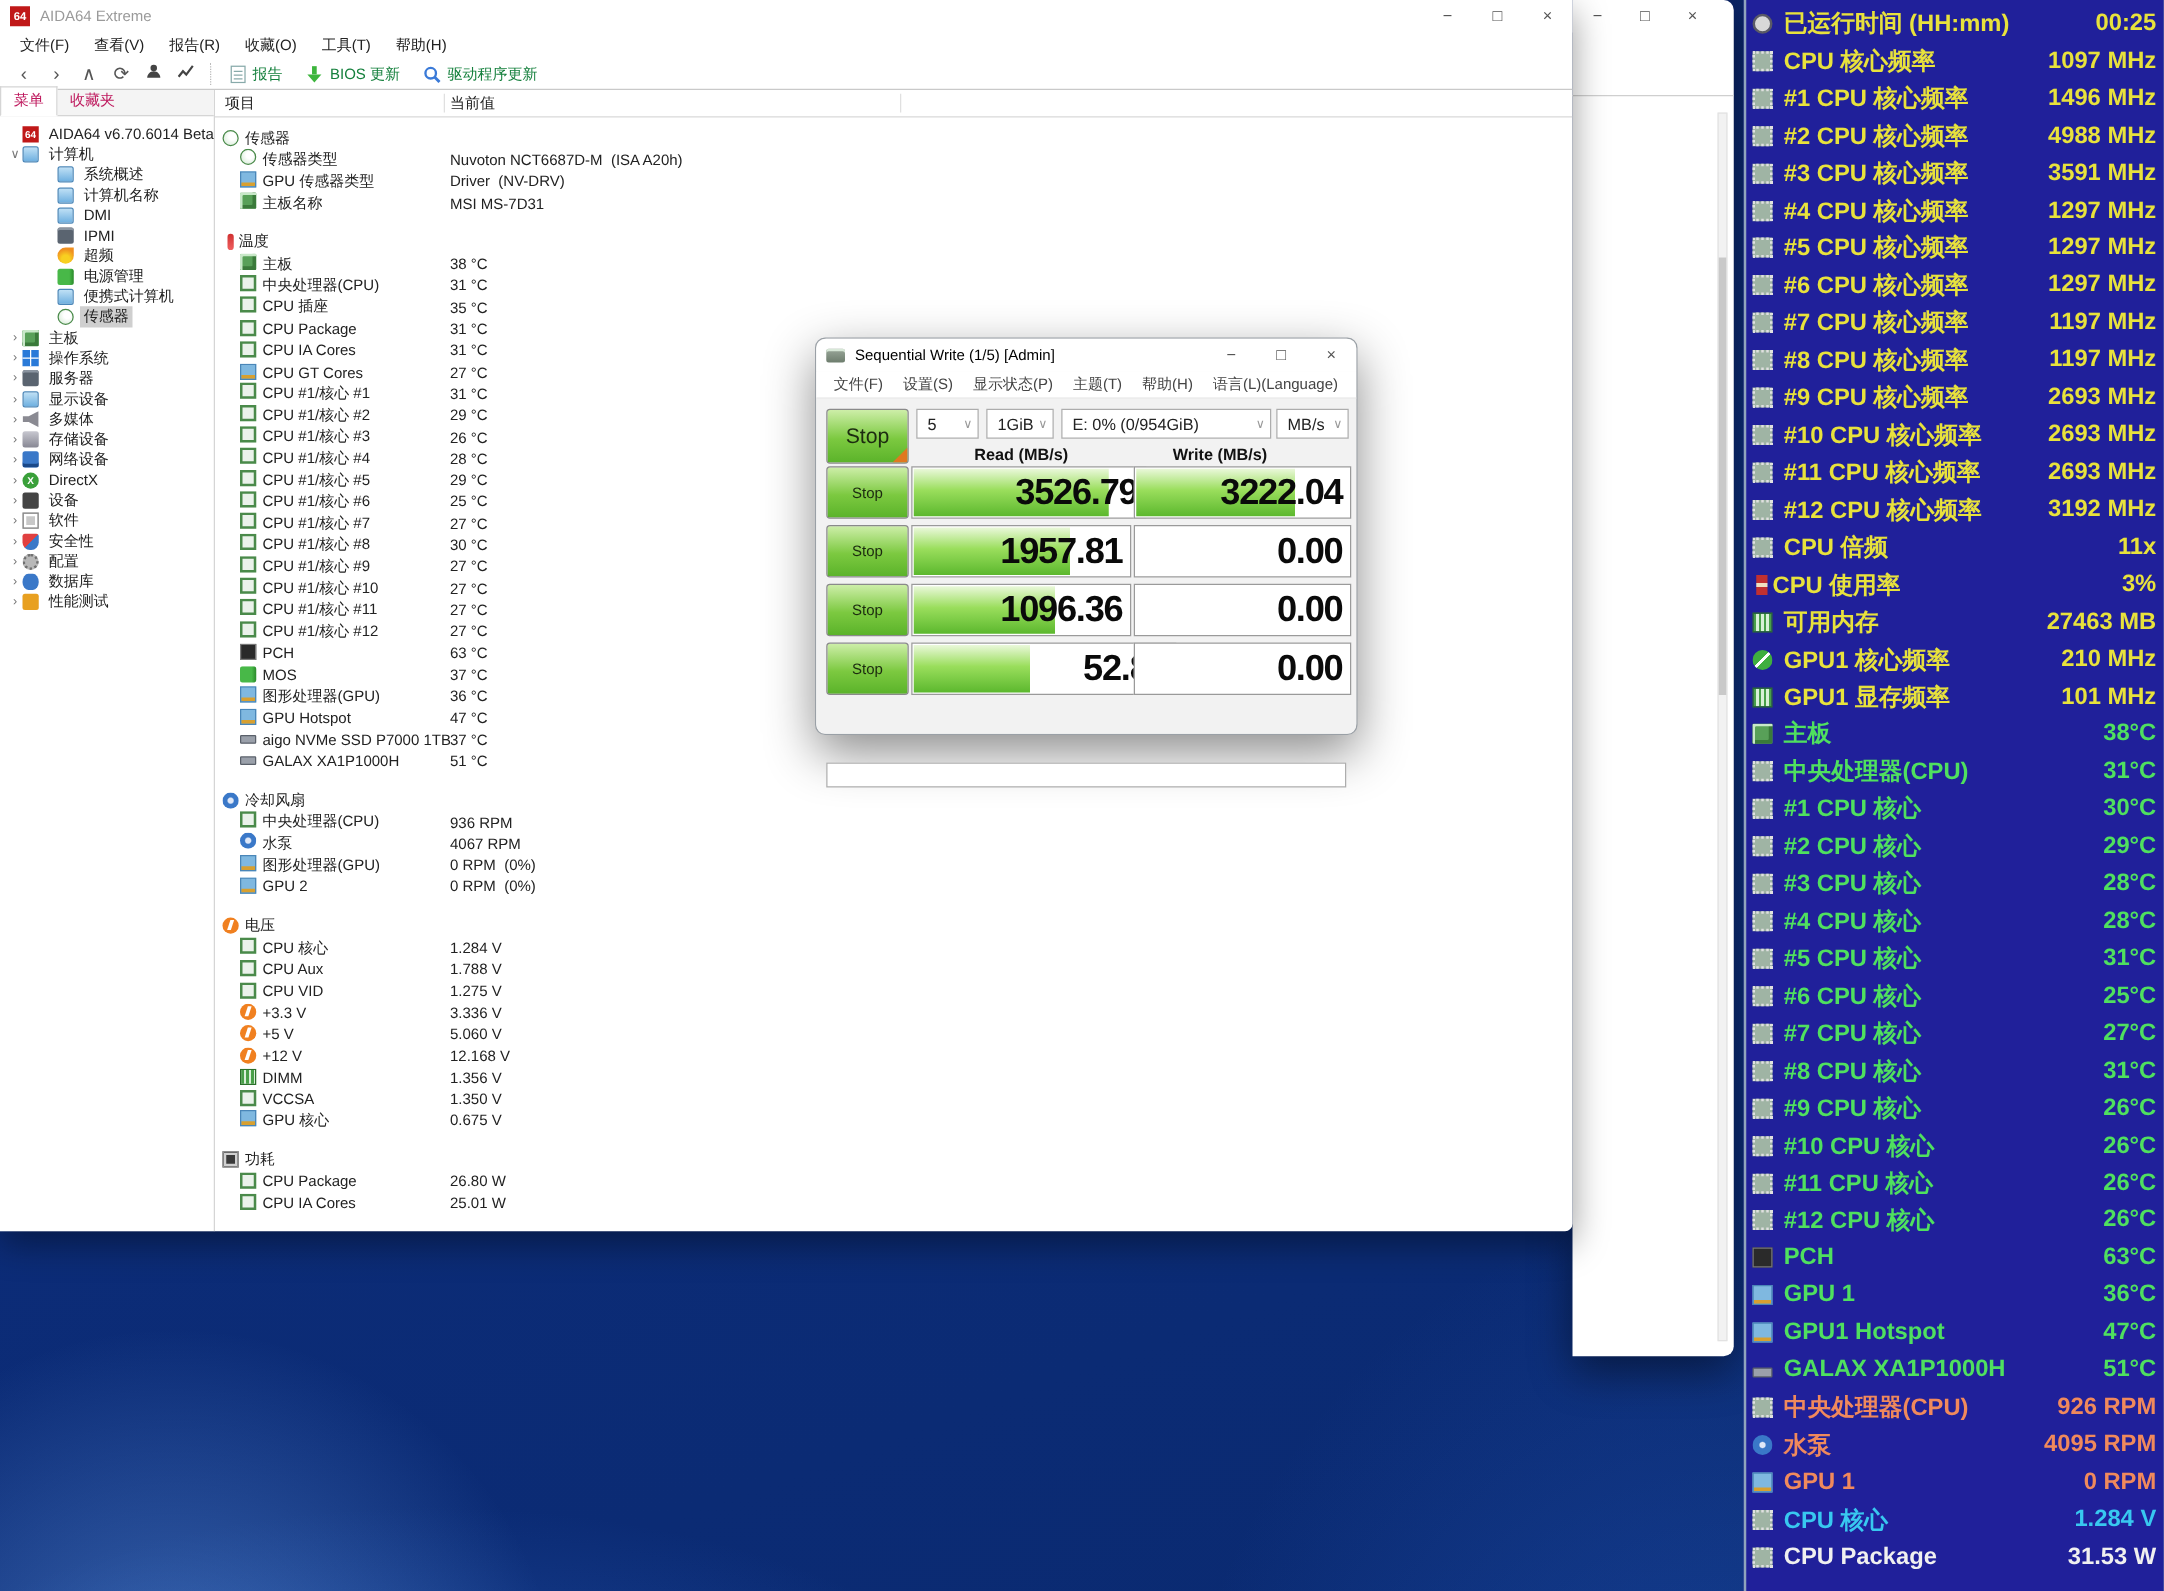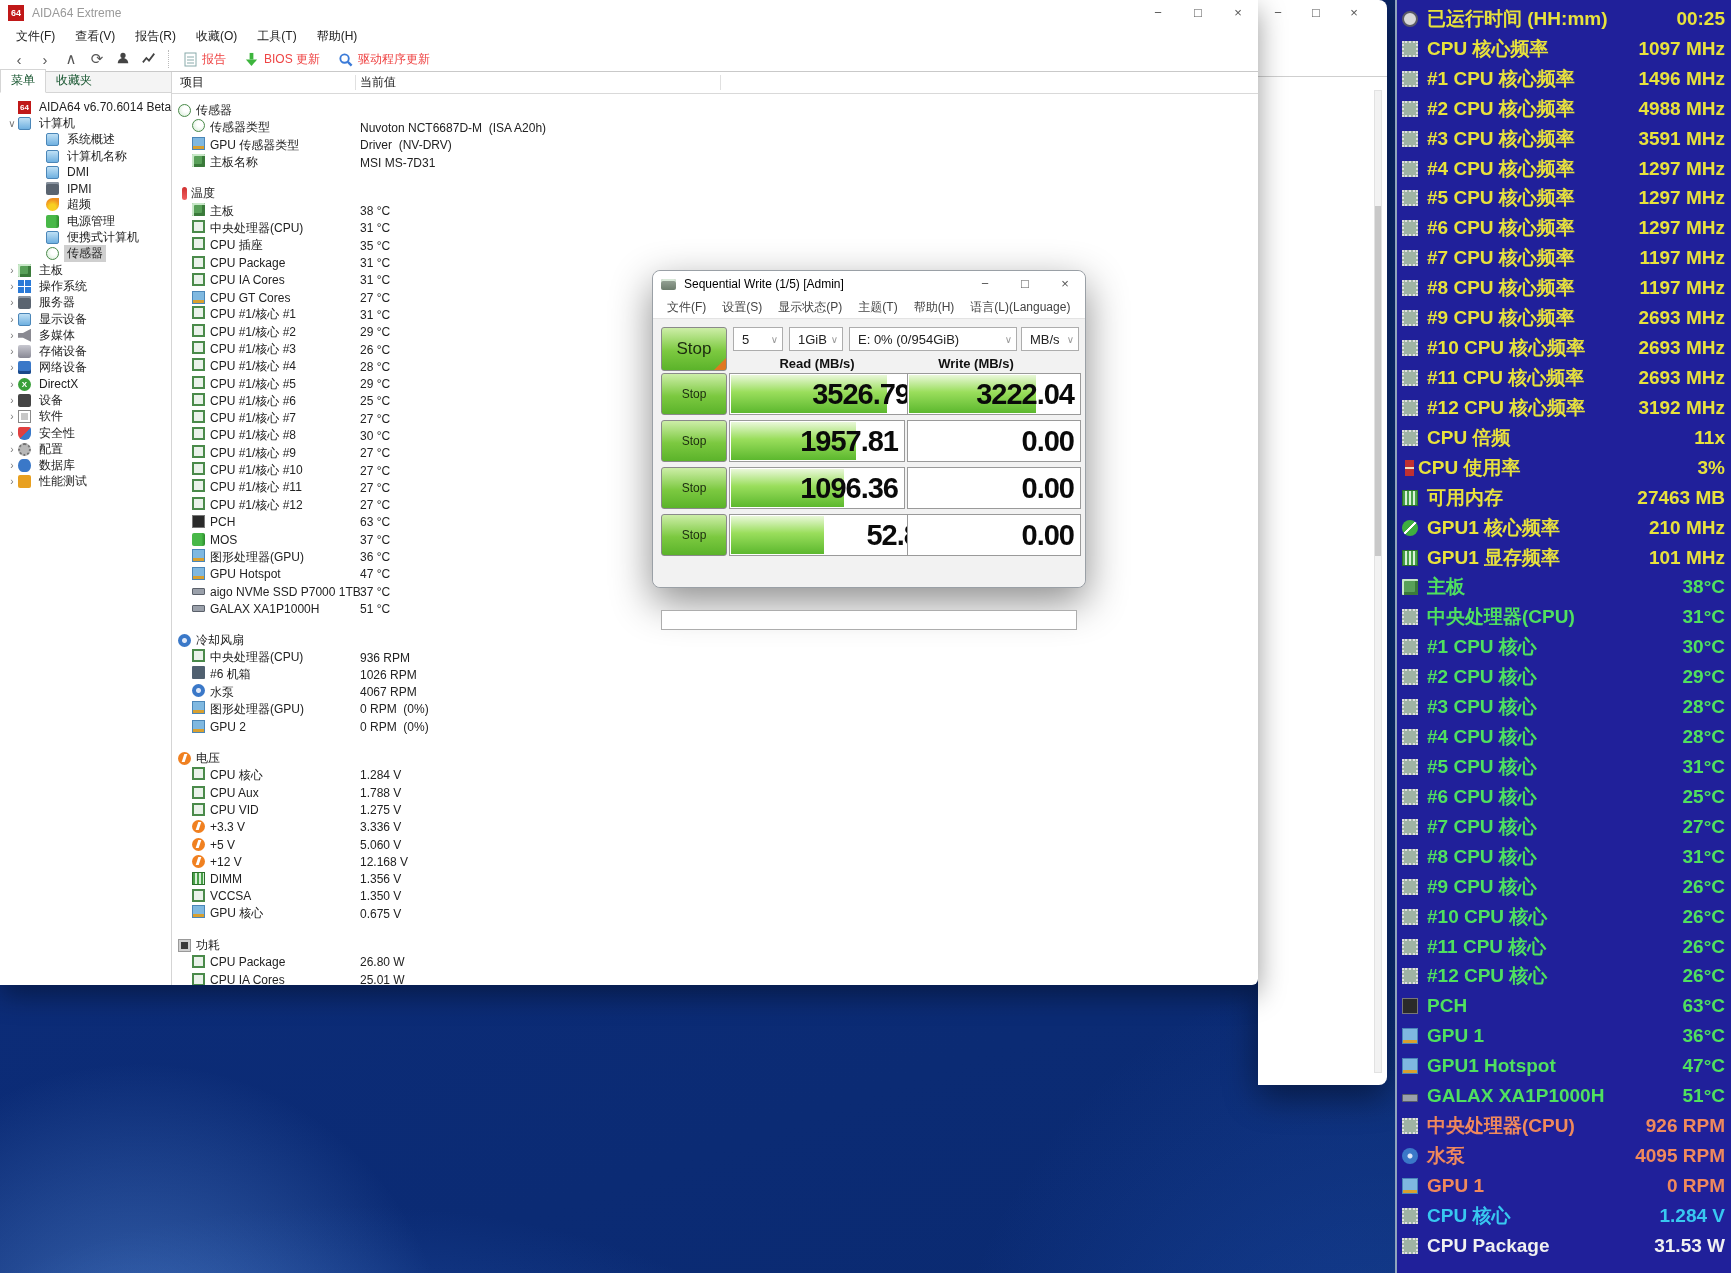--- a/index.html
+++ b/index.html
@@ -73,28 +73,28 @@
   .titlebar .app-ic { width:16px; height:16px; background:#c01818; color:#fff;
     font:bold 9px/16px "Liberation Sans",sans-serif; text-align:center; margin-right:8px; }
   .titlebar .title { color:#9a9a9a; font-size:12px; }
   .win-controls { margin-left:auto; display:flex; }
   .win-controls span { width:40px; height:26px; line-height:26px; text-align:center; color:#555; font-size:13px; }
   .menubar { height:21px; display:flex; align-items:center; padding-left:6px; }
   .menubar span { padding:0 10px; color:#222; }
   .toolbar { height:25px; display:flex; align-items:center; padding-left:6px; border-bottom:1px solid #c9c9c9; }
   .toolbar .nav { color:#555; font-size:15px; width:26px; text-align:center; }
   .toolbar .tsep { width:1px; height:18px; border-left:1px dotted #bbb; margin:0 6px; }
-  .tool-btn { display:flex; align-items:center; gap:5px; padding:0 9px; color:#ef4444; }
+  .tool-btn { display:flex; align-items:center; gap:5px; padding:0 9px; color:#15803d; }
   .tool-btn svg { display:block; }
 
   .mw-body { position:absolute; top:72px; bottom:0; left:0; right:0; display:flex; }
   
   #sidebar { width:172px; border-right:1px solid #d5d5d5; background:#fff; flex:none; }
   .tabbar { height:21px; background:#f4f4f4; border-bottom:1px solid #d5d5d5; display:flex; align-items:flex-end; }
-  .tab { padding:2px 10px 3px; font-size:12px; color:#14532d; }
+  .tab { padding:2px 10px 3px; font-size:12px; color:#be185d; }
   .tab.active { background:#fff; border:1px solid #d5d5d5; border-bottom:1px solid #fff; margin-bottom:-1px; }
   #tree { padding-top:6px; }
   .t-row { height:16.3px; display:flex; align-items:center; white-space:nowrap; }
   .t-row .chev { width:12px; text-align:center; color:#777; font-size:10px; flex:none; }
   .t-row.lvl0 { padding-left:6px; }
   .t-row.lvl1 { padding-left:34px; }
   .t-sel { background:#cfcfcf; }
   .t-lab { padding:0 3px; }
 
   
@@ -571,27 +571,20 @@
               </div>
               <div class="li-row">
                 <span class="li-lab">
                   <span class="ic s-chip"></span>
                   <span>中央处理器(CPU)</span>
                 </span>
                 <span class="li-val">936 RPM</span>
               </div>
               <div class="li-row">
                 <span class="li-lab">
-                  <span class="ic s-case"></span>
-                  <span>#6 机箱</span>
-                </span>
-                <span class="li-val">1026 RPM</span>
-              </div>
-              <div class="li-row">
-                <span class="li-lab">
                   <span class="ic s-fan"></span>
                   <span>水泵</span>
                 </span>
                 <span class="li-val">4067 RPM</span>
               </div>
               <div class="li-row">
                 <span class="li-lab">
                   <span class="ic s-gpu"></span>
                   <span>图形处理器(GPU)</span>
                 </span>

